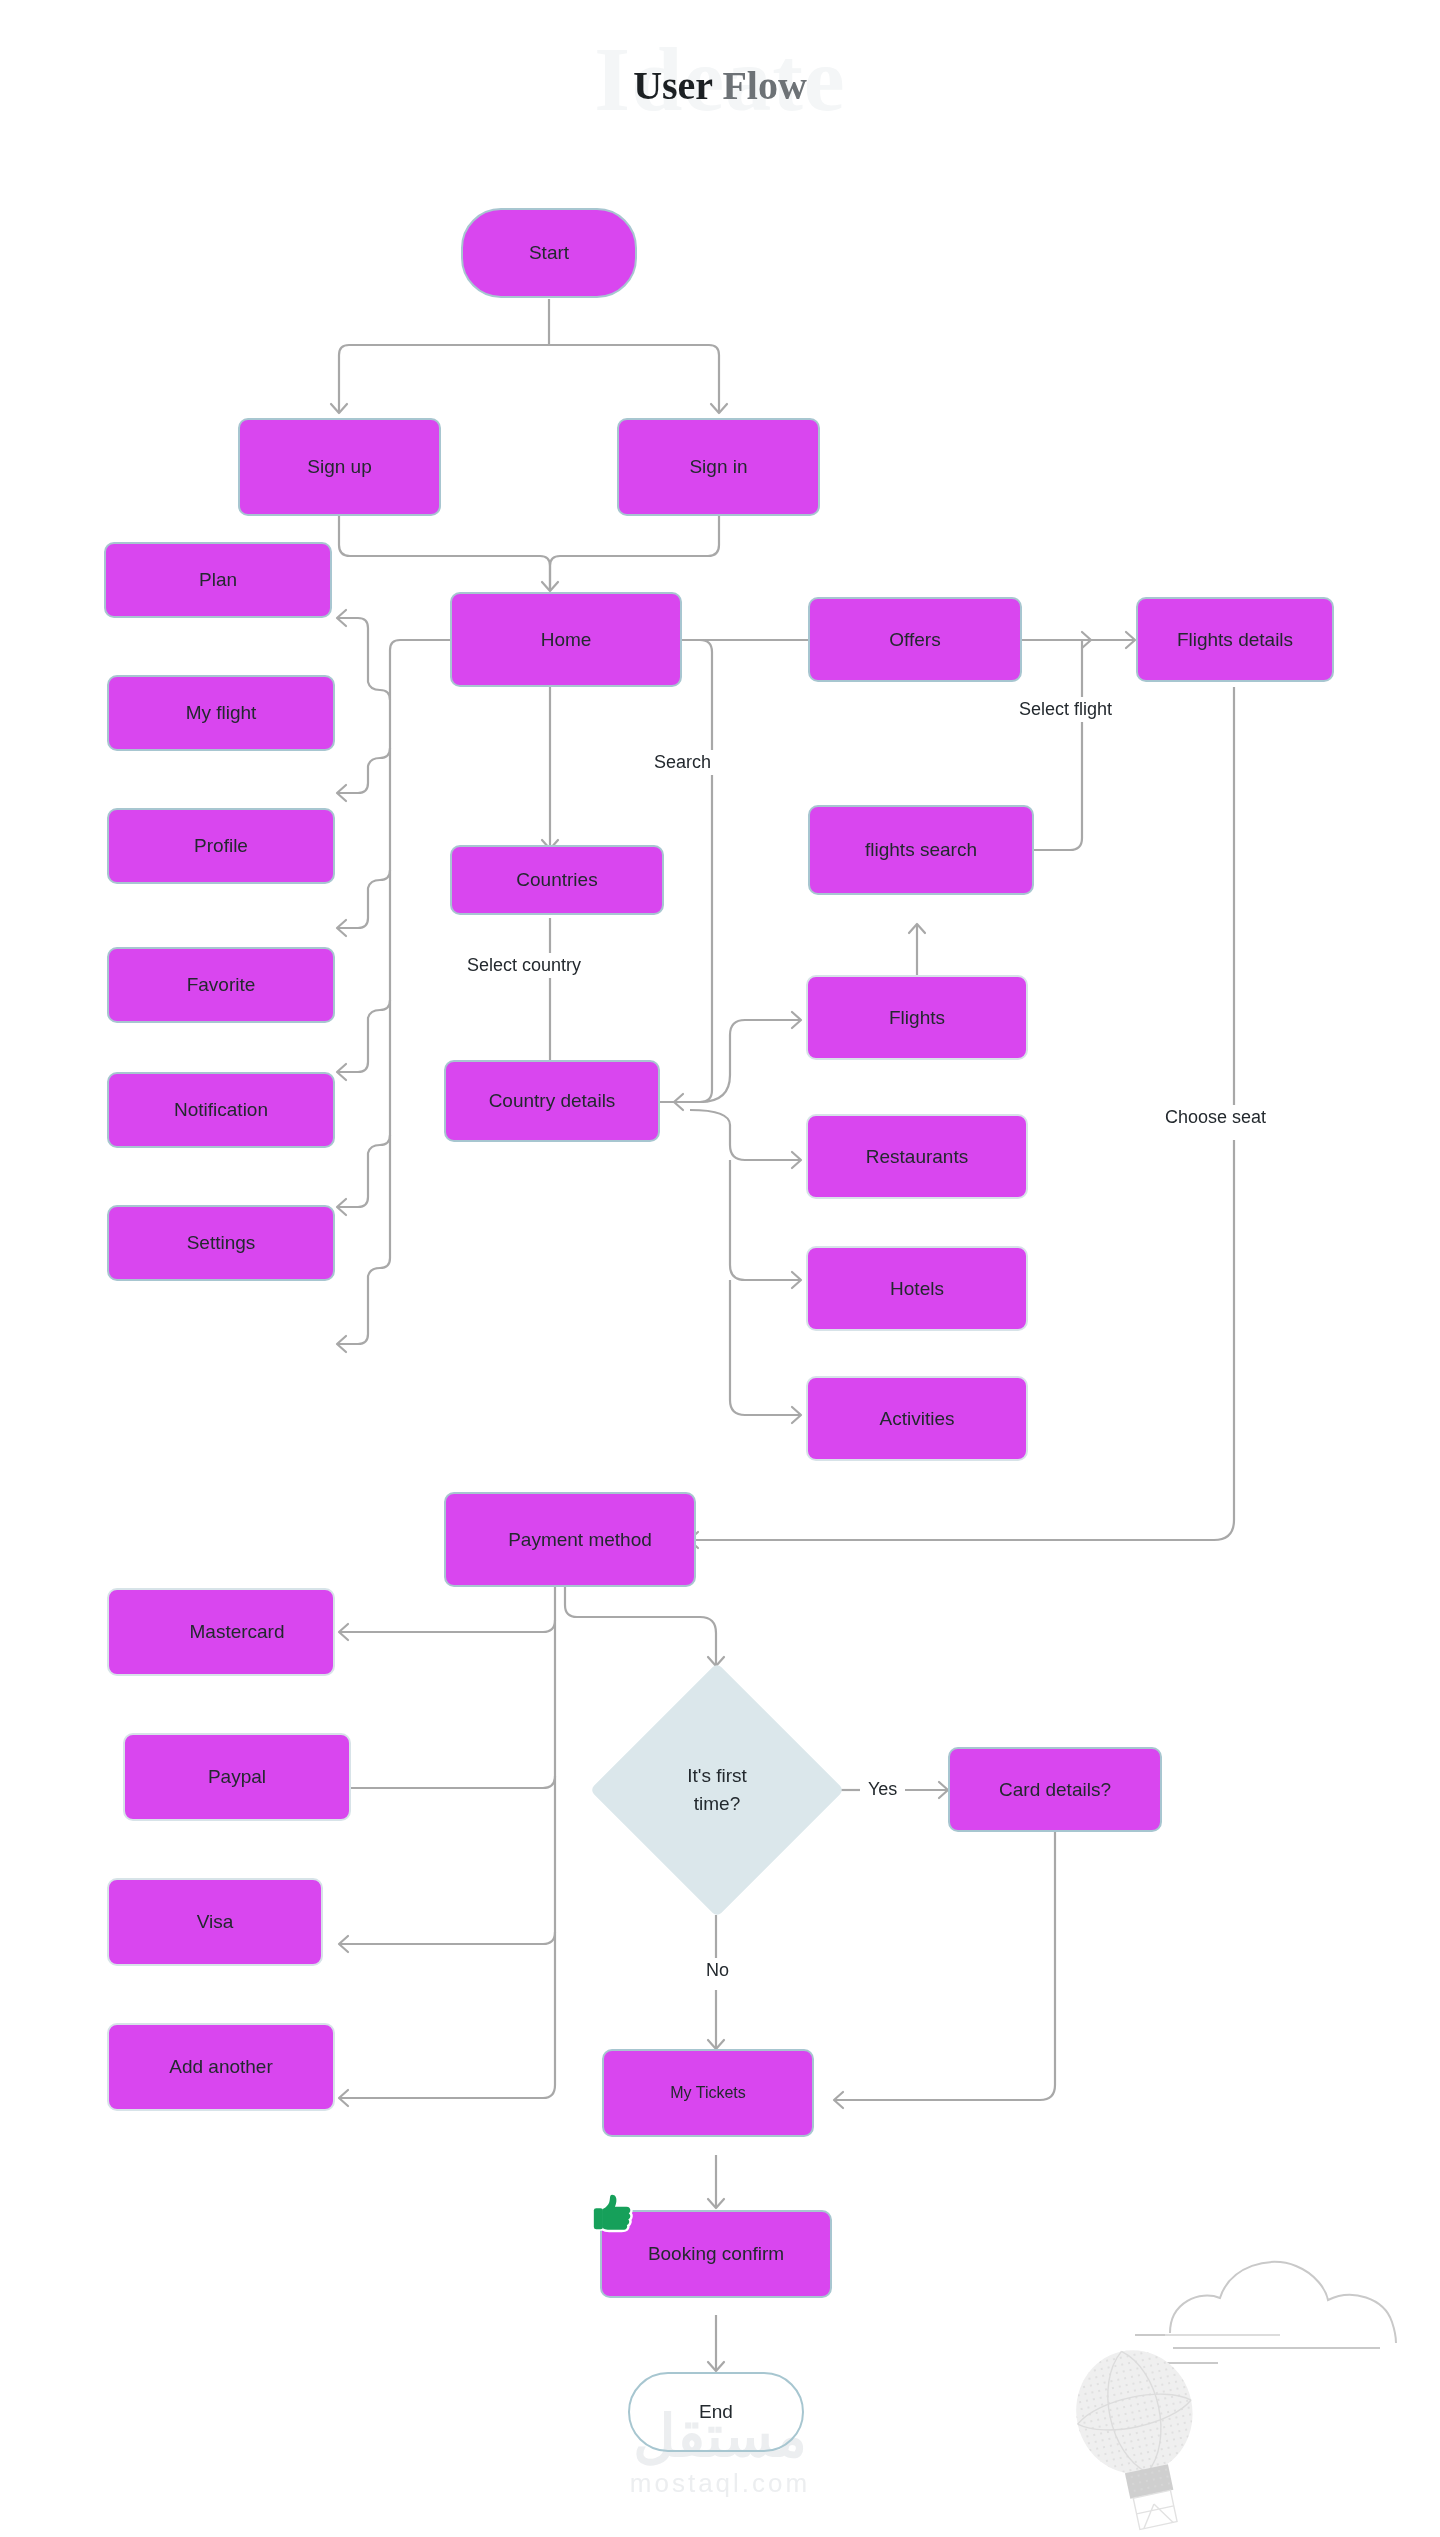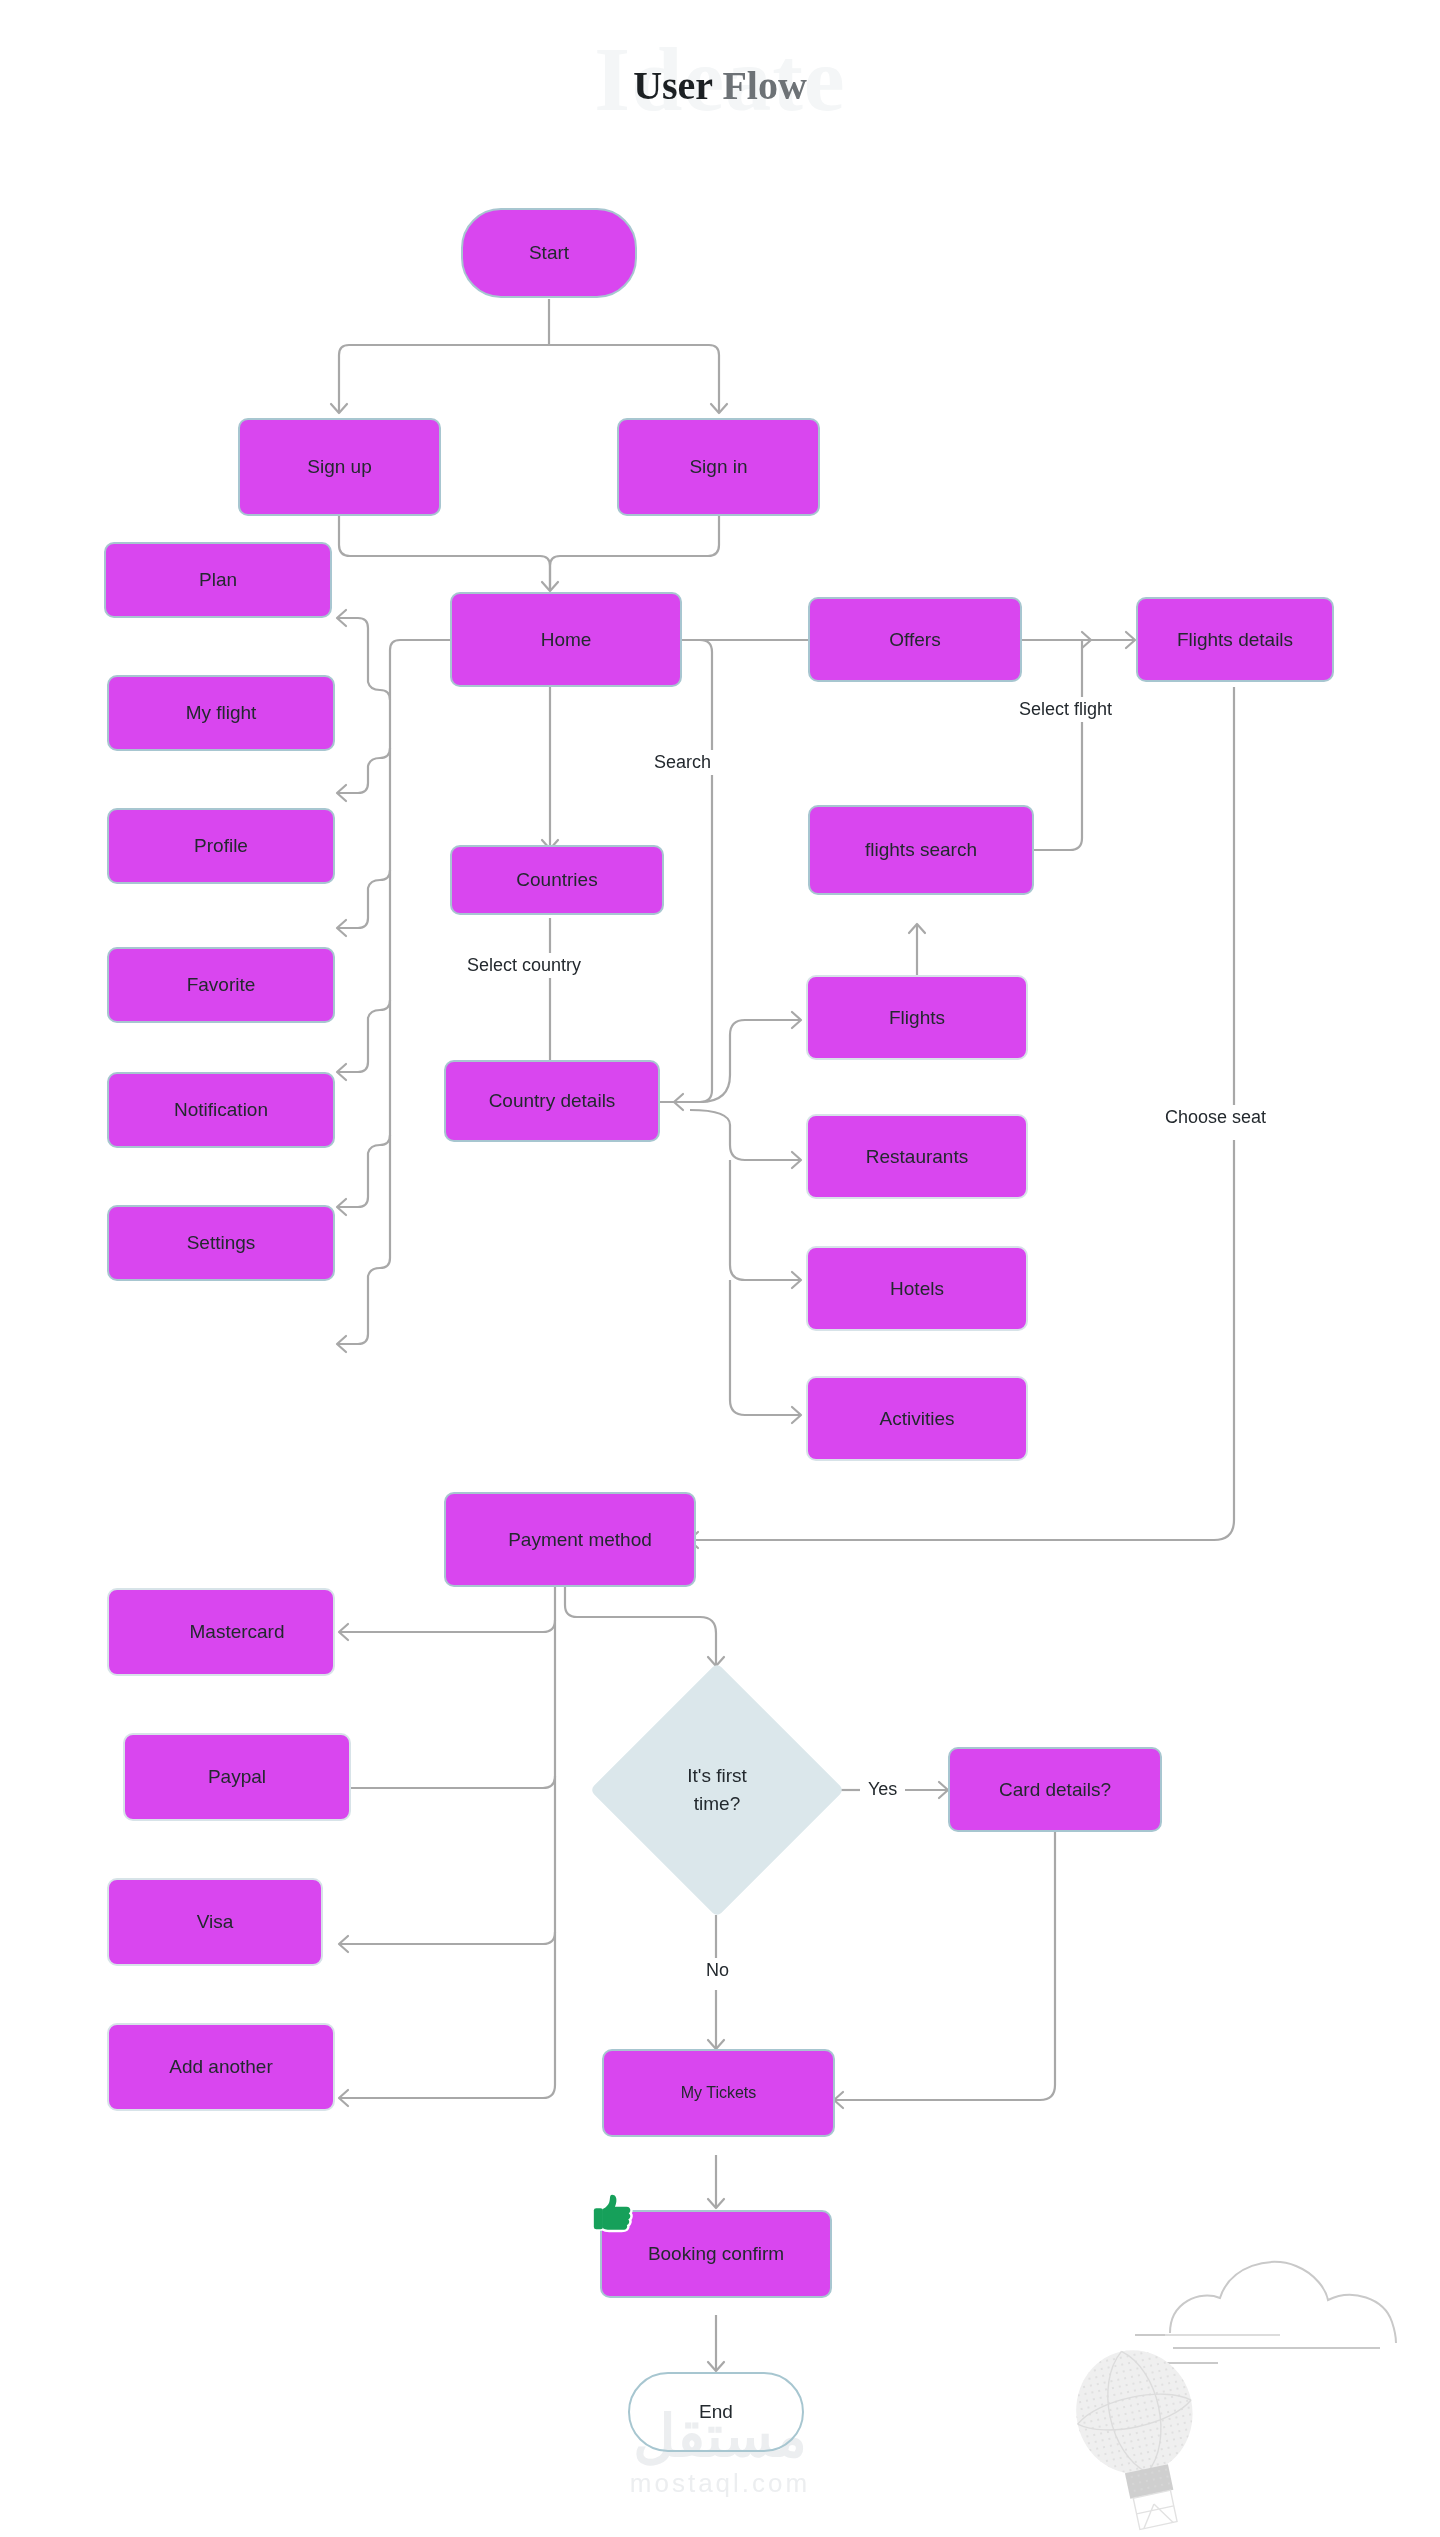--- a/index.html
+++ b/index.html
@@ -323,21 +323,21 @@
   <div class="diamond" style="left:627px; top:1700px; width:180px; height:180px;"></div>
   <div class="diamond-label" style="left:627px; top:1700px; width:180px; height:180px;">
     <span>It's first</span>
     <span>time?</span>
   </div>
 
   <div class="node" style="left:948px; top:1747px; width:214px; height:85px;">
     <span>Card details?</span>
   </div>
 
-  <div class="node sm" style="left:602px; top:2049px; width:233px; height:88px;">
+  <div class="node sm" style="left:602px; top:2049px; width:212px; height:88px;">
     <span>My Tickets</span>
   </div>
 
   <div class="node" style="left:600px; top:2210px; width:232px; height:88px;">
     <span>Booking confirm</span>
   </div>
 
   <div class="node pill" style="left:628px; top:2372px; width:176px; height:80px; background:transparent;">
     <span>End</span>
   </div>

